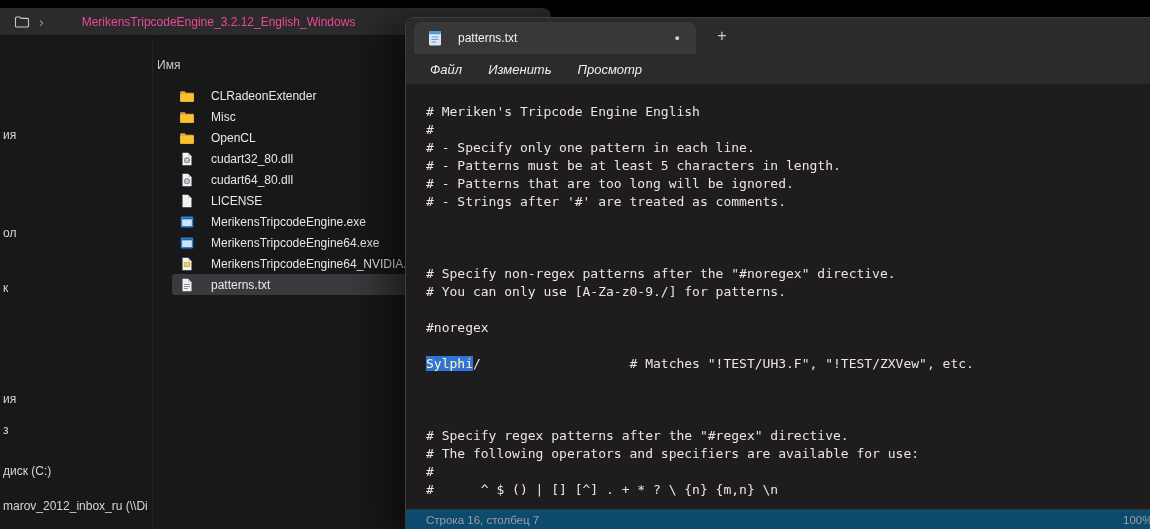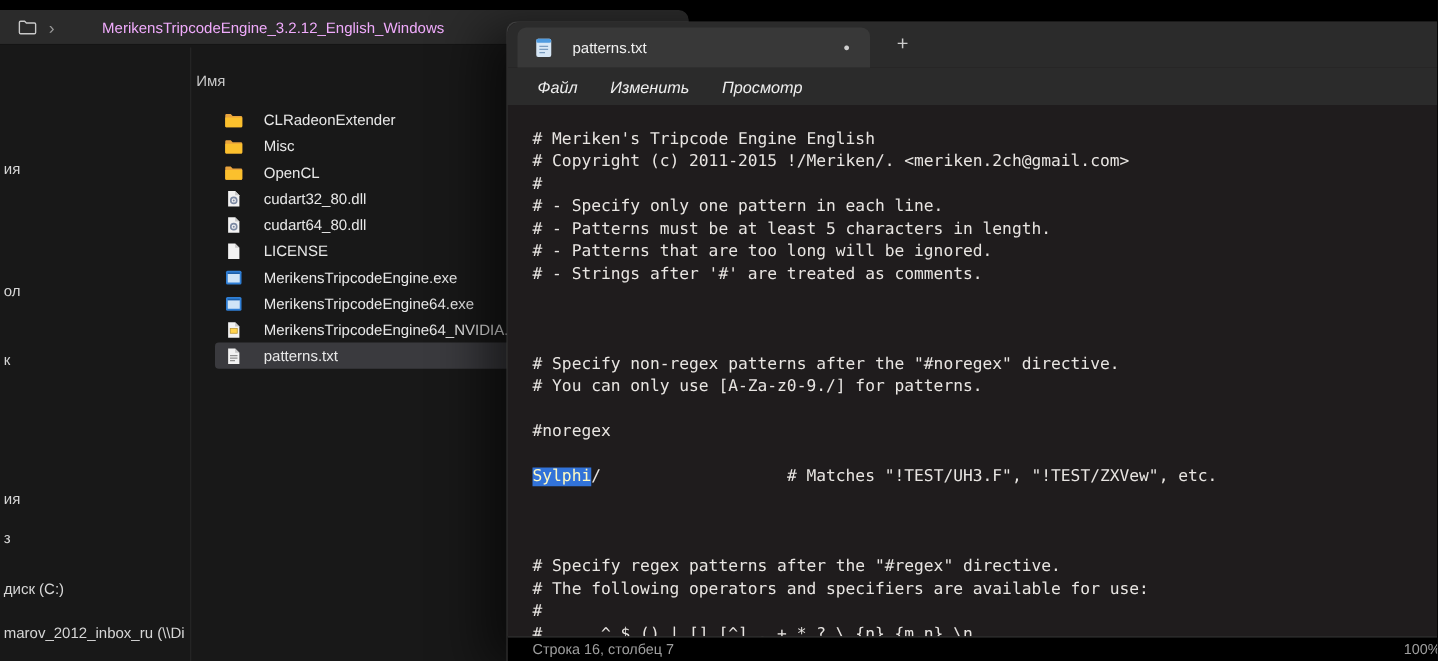--- a/index.html
+++ b/index.html
@@ -8,21 +8,21 @@
   #screen { position: relative; width: 1150px; height: 529px; background: #000; overflow: hidden; }
   .window { position: absolute; }
 
   
   #explorer { left: 0; top: 8px; width: 551px; height: 521px; background: #181818;
               border-top-right-radius: 8px; overflow: hidden; z-index: 1; }
   .addr-bar { height: 28px; background: #2b2b2b; display: flex; align-items: center;
               padding-left: 14px; gap: 9px; border-top-right-radius: 8px;
               border-bottom: 1px solid #141414; }
   .addr-chev { color: #9a9a9a; font-size: 14px; line-height: 1; }
-  .addr-path { color: #f0abfc; font-size: 12px; white-space: nowrap; padding-left: 29px; }
+  .addr-path { color: #ec4899; font-size: 12px; white-space: nowrap; padding-left: 29px; }
   .splitter { position: absolute; left: 152px; top: 30px; bottom: 0; width: 1px; background: #242424; }
   .list-header { position: absolute; left: 157px; top: 50px; color: #c8c8c8; font-size: 12px; }
   #file-rows { position: absolute; left: 172px; top: 77px; width: 372px; }
   .frow { display: flex; align-items: center; height: 21px; padding-left: 7px; gap: 16px;
           border-radius: 3px; }
   .frow.selected { background: #3a3a3e; }
   .ficon { width: 16px; height: 16px; flex: 0 0 16px; display: flex; align-items: center; }
   .fname { color: #e8e8e8; font-size: 12px; white-space: nowrap; }
   .nav-frag { position: absolute; left: 3px; color: #d6d6d6; font-size: 12px; white-space: pre; }
 
@@ -38,21 +38,21 @@
   .tab-dot { margin-left: auto; color: #cfcfcf; font-size: 9px; }
   .newtab { align-self: center; margin-left: 14px; width: 24px; height: 24px; border-radius: 4px;
             color: #cccccc; font-size: 16px; display: flex; align-items: center; justify-content: center; }
   .menubar { height: 30px; background: #2b2b2b; display: flex; align-items: center; padding-left: 14px; }
   .menu-item { color: #eeeeee; font-size: 13px; padding: 4px 10px; margin-right: 6px; border-radius: 5px; font-style: italic; }
   .editor { position: absolute; left: 0; top: 66px; right: 0; bottom: 18px; background: #1f1c1d;
             padding: 19px 0 0 20px; overflow: hidden; }
   .eline { font-family: "DejaVu Sans Mono", monospace; font-size: 13px; line-height: 18px;
            min-height: 18px; white-space: pre; color: #e8e5e2; }
   .sel { color: #fef9c3; }
-  .statusbar { position: absolute; left: 0; right: 0; bottom: 0; height: 20px; background: #000000;
+  .statusbar { position: absolute; left: 0; right: 0; bottom: 0; height: 20px; background: #0c4a6e;
                border-top: 1px solid #363636; display: flex; align-items: center; padding-left: 20px; }
   .status-pos { color: #9f9f9f; font-size: 11.5px; white-space: nowrap; }
   .status-zoom { position: absolute; left: 717px; color: #9f9f9f; font-size: 11.5px; white-space: nowrap; }
 </style>
 </head>
 <body>
 
 <div id="screen">
 
   <div class="window" id="explorer">
@@ -193,21 +193,20 @@
       </div>
       <div class="newtab">+</div>
     </div>
     <div class="menubar" id="menubar">
         <div class="menu-item">Файл</div>
         <div class="menu-item">Изменить</div>
         <div class="menu-item">Просмотр</div>
       </div>
     <div class="editor" id="editor-text">
         <div class="eline"># Meriken's Tripcode Engine English</div>
-        <div class="eline"># Copyright (c) 2011-2015 !/Meriken/. &lt;meriken.2ch@gmail.com&gt;</div>
         <div class="eline">#</div>
         <div class="eline"># - Specify only one pattern in each line.</div>
         <div class="eline"># - Patterns must be at least 5 characters in length.</div>
         <div class="eline"># - Patterns that are too long will be ignored.</div>
         <div class="eline"># - Strings after '#' are treated as comments.</div>
         <div class="eline"></div>
         <div class="eline"></div>
         <div class="eline"></div>
         <div class="eline"># Specify non-regex patterns after the "#noregex" directive.</div>
         <div class="eline"># You can only use [A-Za-z0-9./] for patterns.</div>

